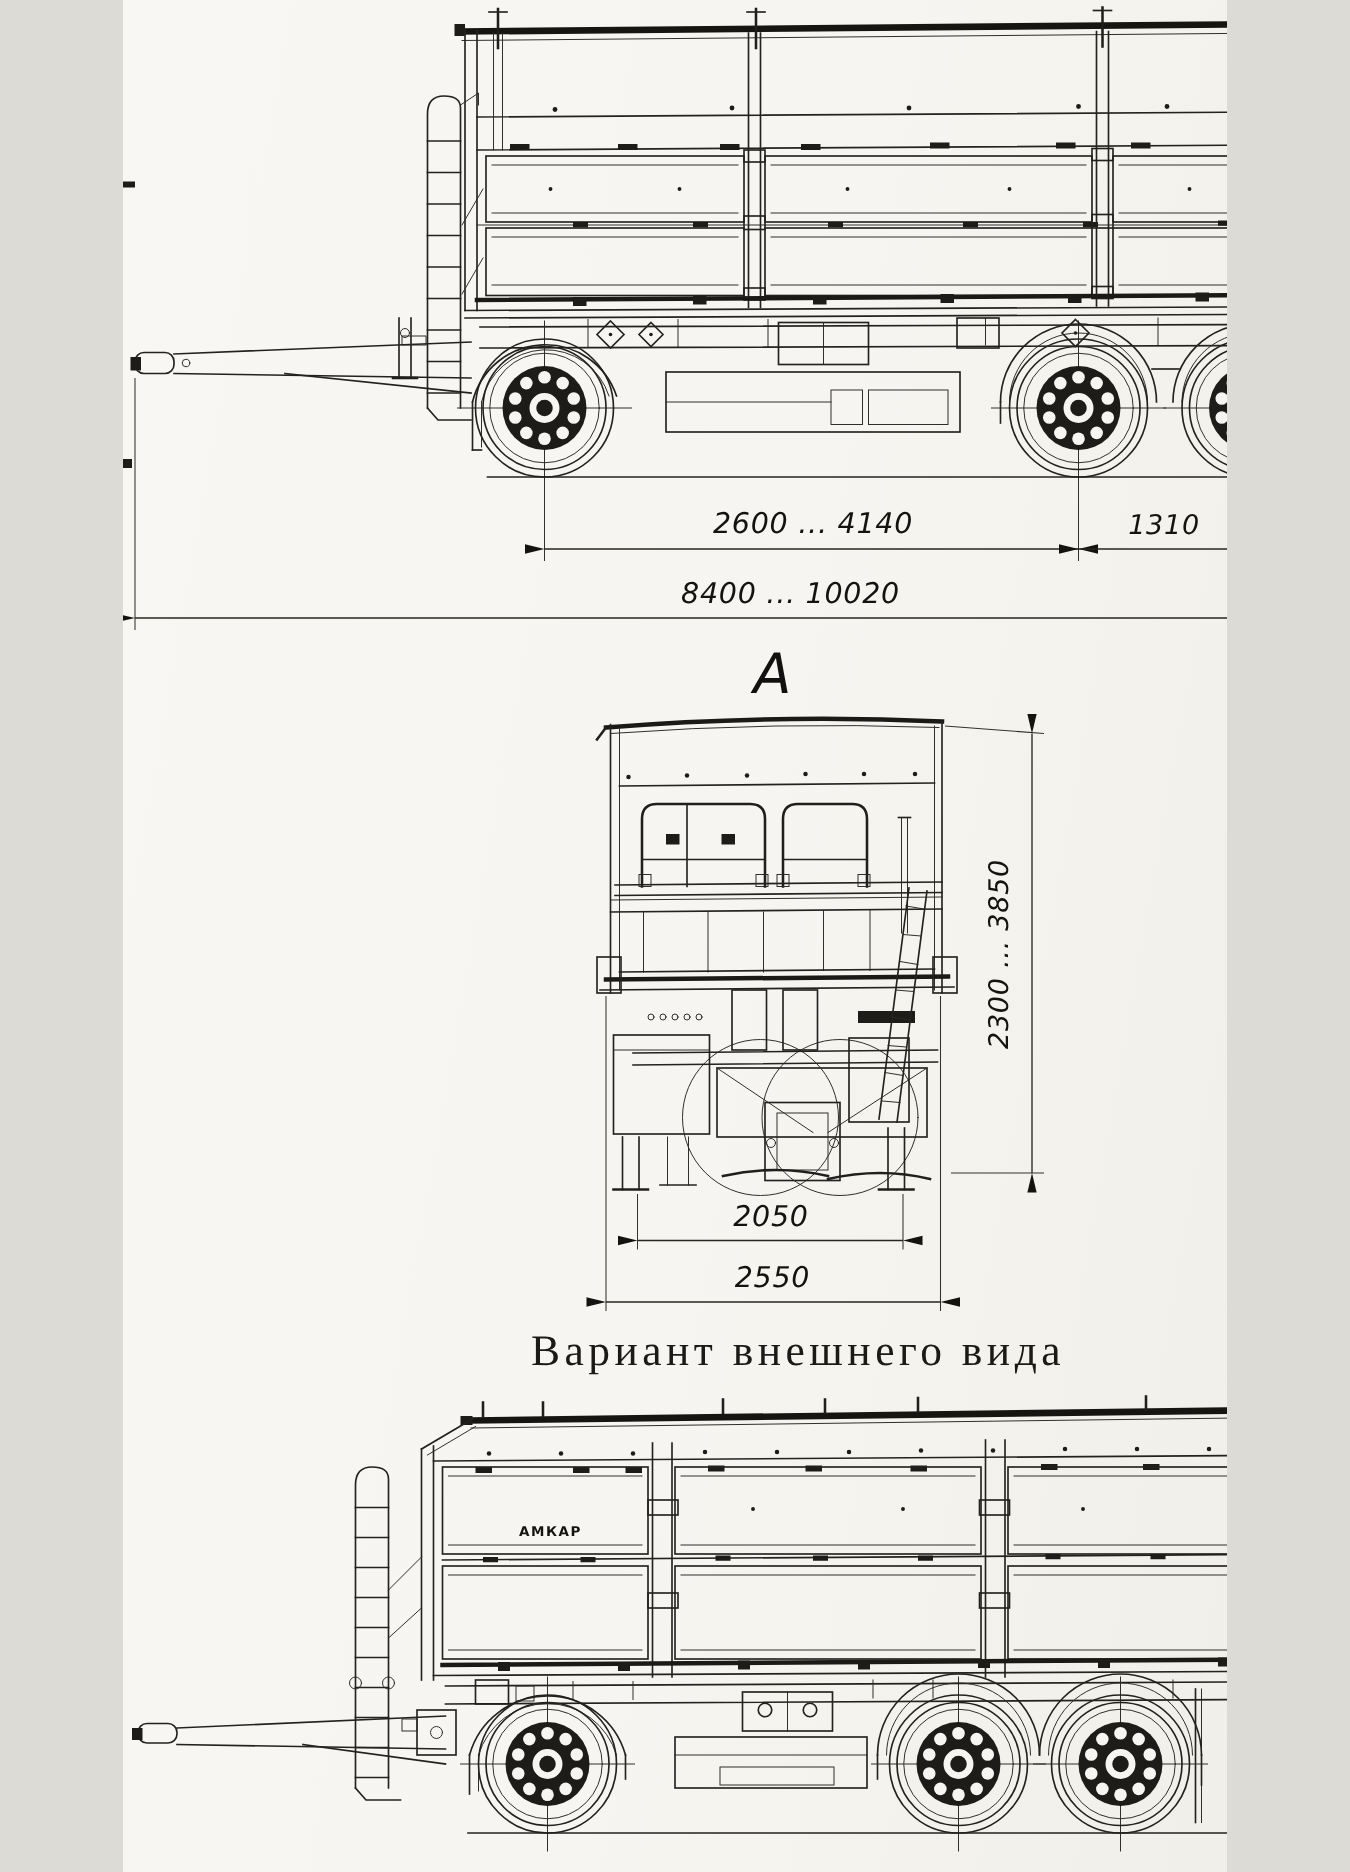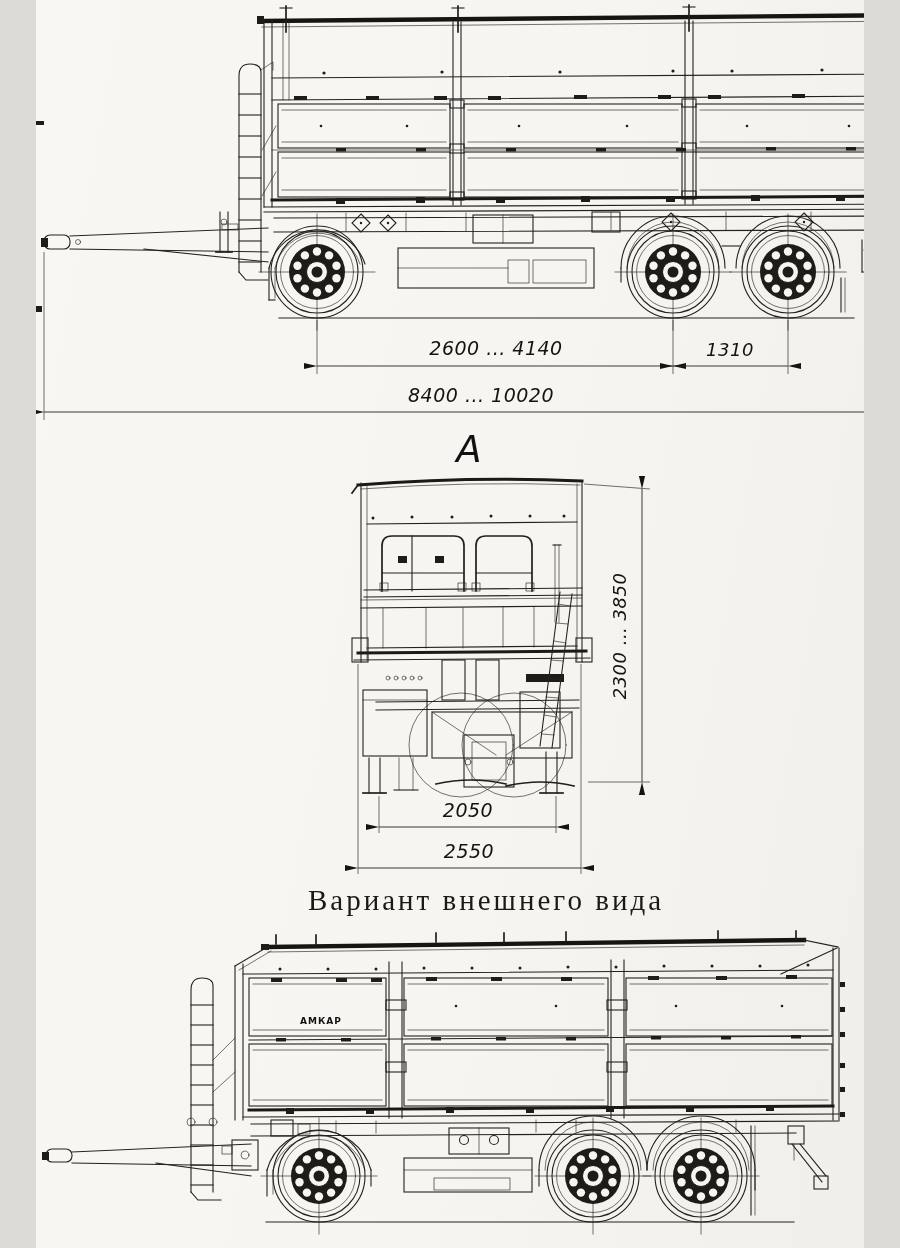--- a/index.html
+++ b/index.html
@@ -1,17 +1,17 @@
 <!DOCTYPE html>
 <html><head>
 <meta charset="utf-8">
 <style>
   html,body{margin:0;padding:0}
   body{background:#dddbd6;font-family:"DejaVu Sans",sans-serif}
-  .page{position:relative;width:828px;height:1248px;margin:0 auto;overflow:hidden;
+  .page{position:relative;width:736px;height:1248px;margin:0 auto;overflow:hidden;
         background:linear-gradient(100deg,#f8f7f3 0%,#f6f5f1 55%,#f1efe9 100%)}
   svg{display:block}
   
   .s  {stroke:#23221f;fill:none;stroke-width:1.1;stroke-linecap:square}
   .s0 {stroke:#2a2925;fill:none;stroke-width:.65;stroke-linecap:square}
   .s2 {stroke:#201f1c;fill:none;stroke-width:1.7;stroke-linecap:square}
   .s3 {stroke:#1b1a17;fill:none;stroke-width:3;stroke-linecap:square}
   .s4 {stroke:#161512;fill:none;stroke-width:4.4;stroke-linecap:square}
   .fd {fill:#1d1c19;stroke:none}
   .fbg{fill:#f6f5f1;stroke:none}

